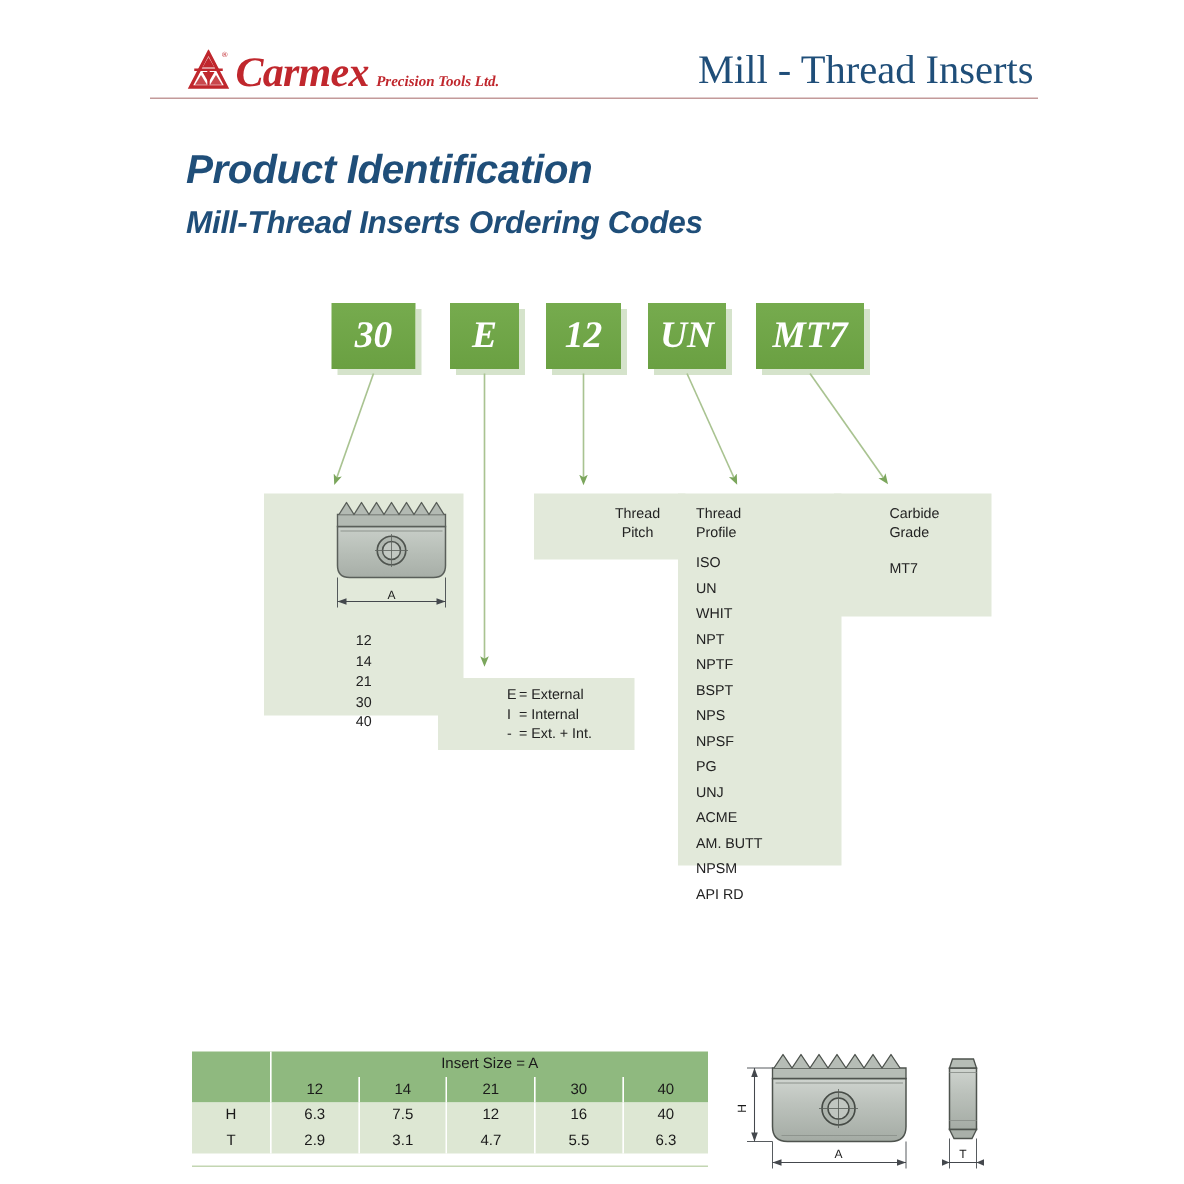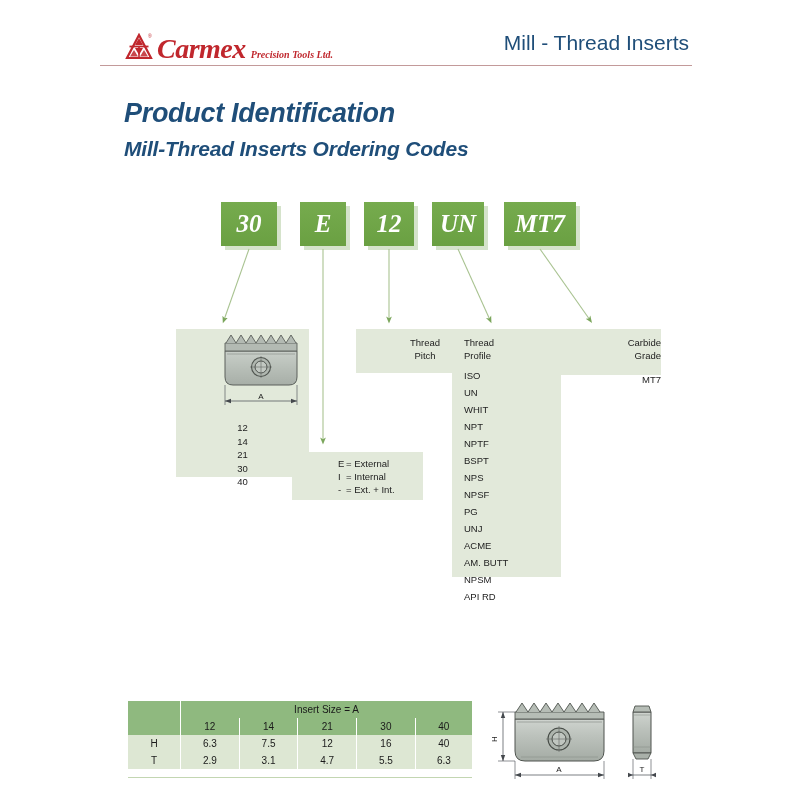--- a/index.html
+++ b/index.html
@@ -60,25 +60,26 @@
     font-size: 10px;
     color: #c0272d;
     margin-left: 5px;
     margin-bottom: 3px;
     line-height: 1;
   }
   #header-title {
     position: absolute;
     right: 100px;
     top: 18px;
-    font-size: 21px;
+    font-size: 27px;
     color: #1f4e79;
     font-weight: normal;
     letter-spacing: 0px;
     white-space: nowrap;
+    font-family: Liberation Serif, serif;
   }
   #header-rule {
     position: absolute;
     left: 100px;
     top: 52px;
     width: 592px;
     height: 1px;
     background: #c39a9a;
   }
 
@@ -155,22 +156,22 @@
     left: 12px;
     top: 38px;
   }
   #panel-profile .plist div { line-height: 17px; }
 
   
   #panel-grade {
     left: 556px;
     top: 316px;
     width: 68px;
-    height: 46px;
-    text-align: right;
+    height: 82px;
+    text-align: left;
   }
   #panel-grade .ph { margin-top: 8px; }
   #panel-grade .pv { margin-top: 12px; }
 
   
   #panel-pitch {
     left: 356px;
     top: 316px;
     width: 64px;
     height: 44px;

